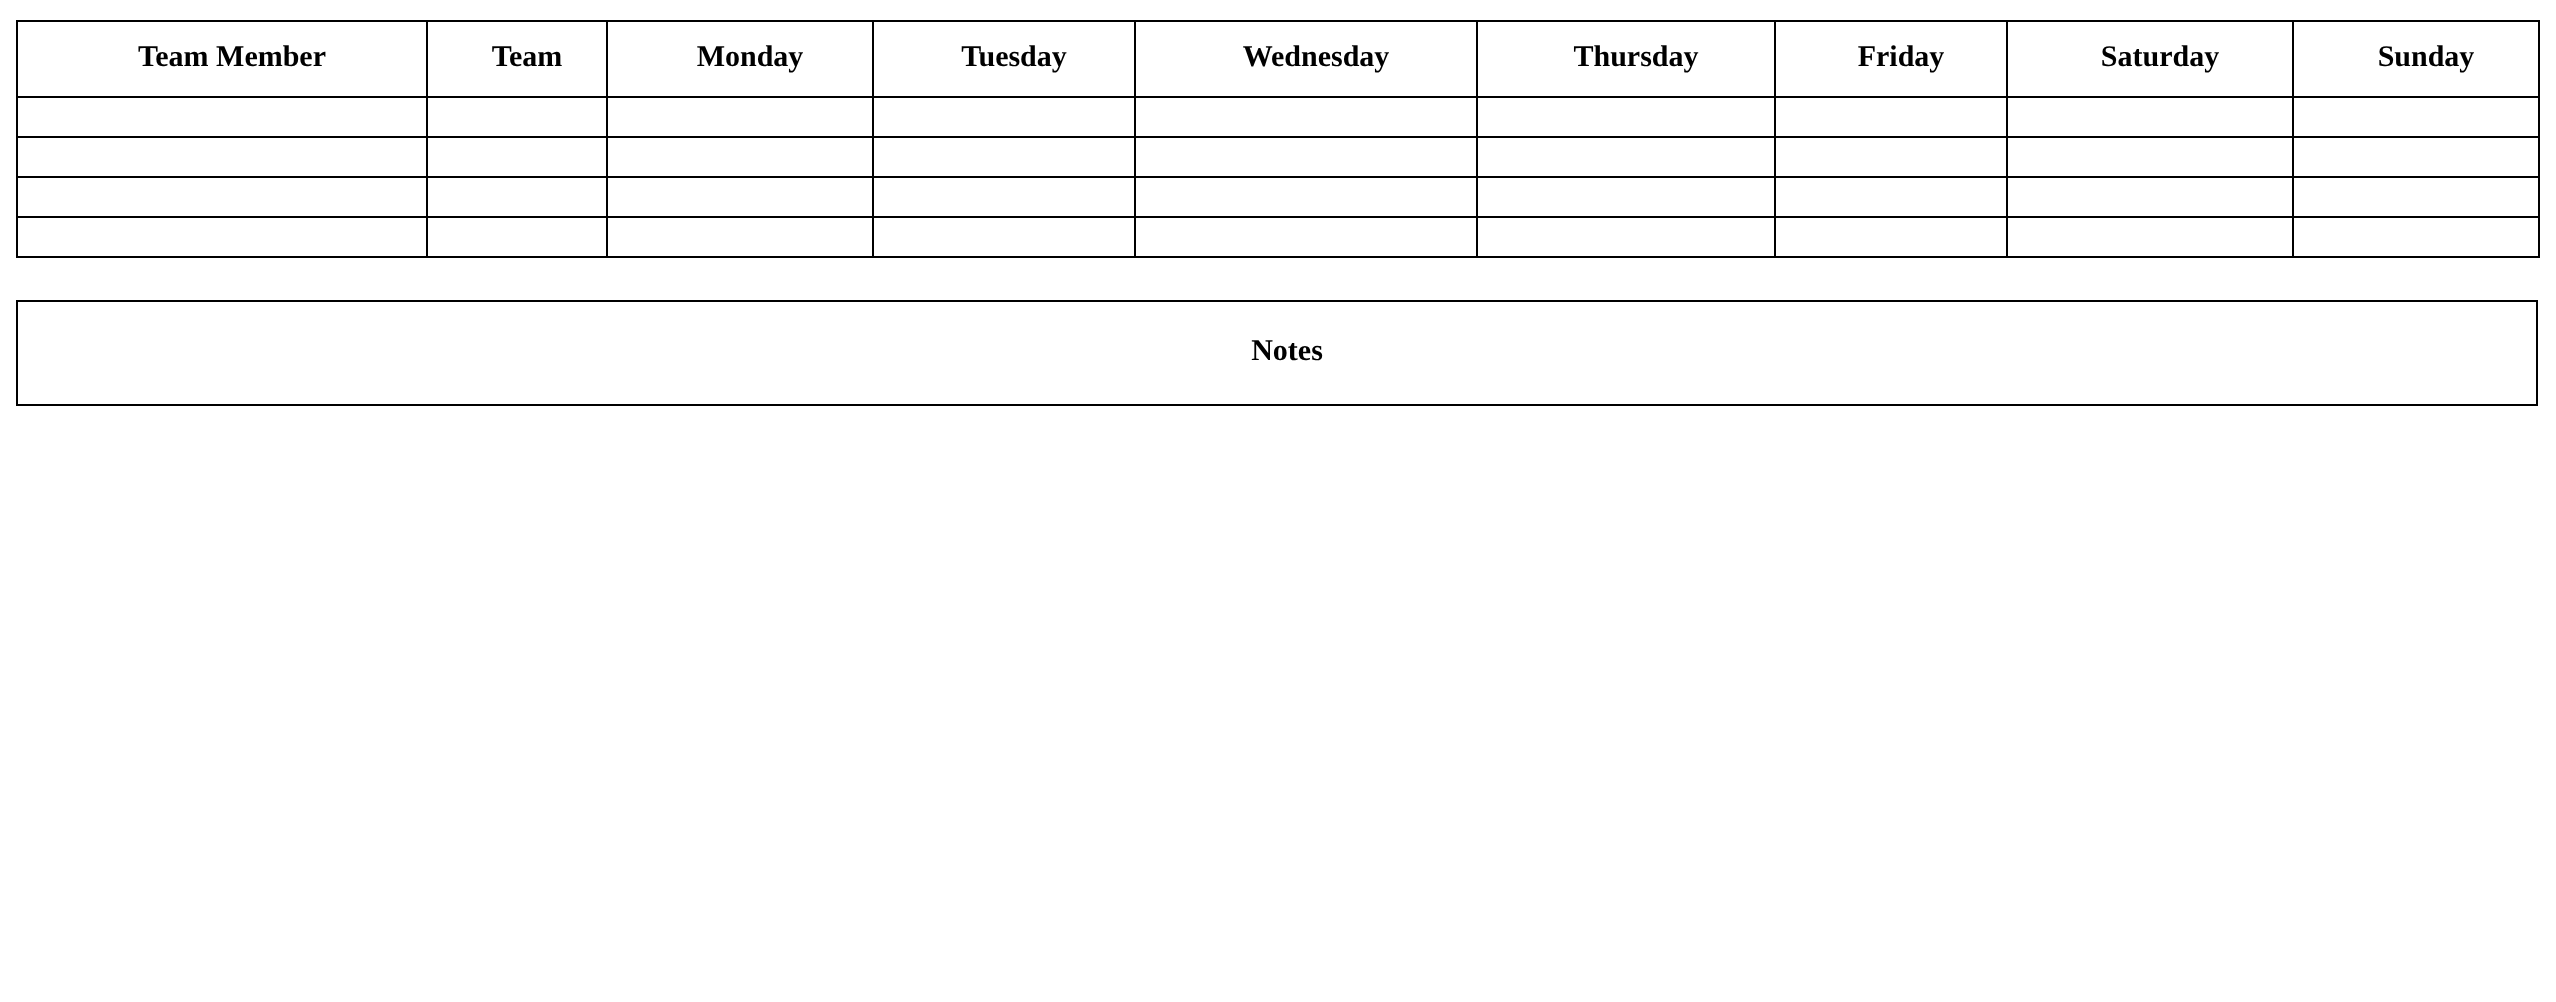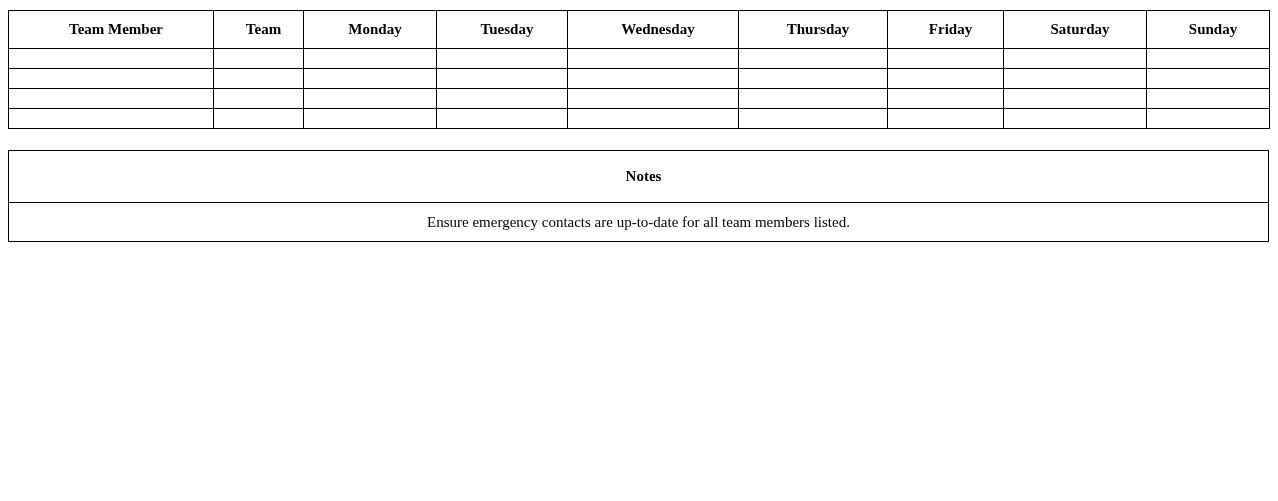--- a/index.html
+++ b/index.html
@@ -128,17 +128,14 @@
     </tbody>
 </table>
 
 <table class="notes-table">
   <thead>
     <tr>
       <th>Notes</th>
     </tr>
   </thead>
   <tbody id="notes-body">
-      <tr>
-        <td>Ensure emergency contacts are up-to-date for all team members listed.</td>
-      </tr>
     </tbody>
 </table>
 
 </body></html>

